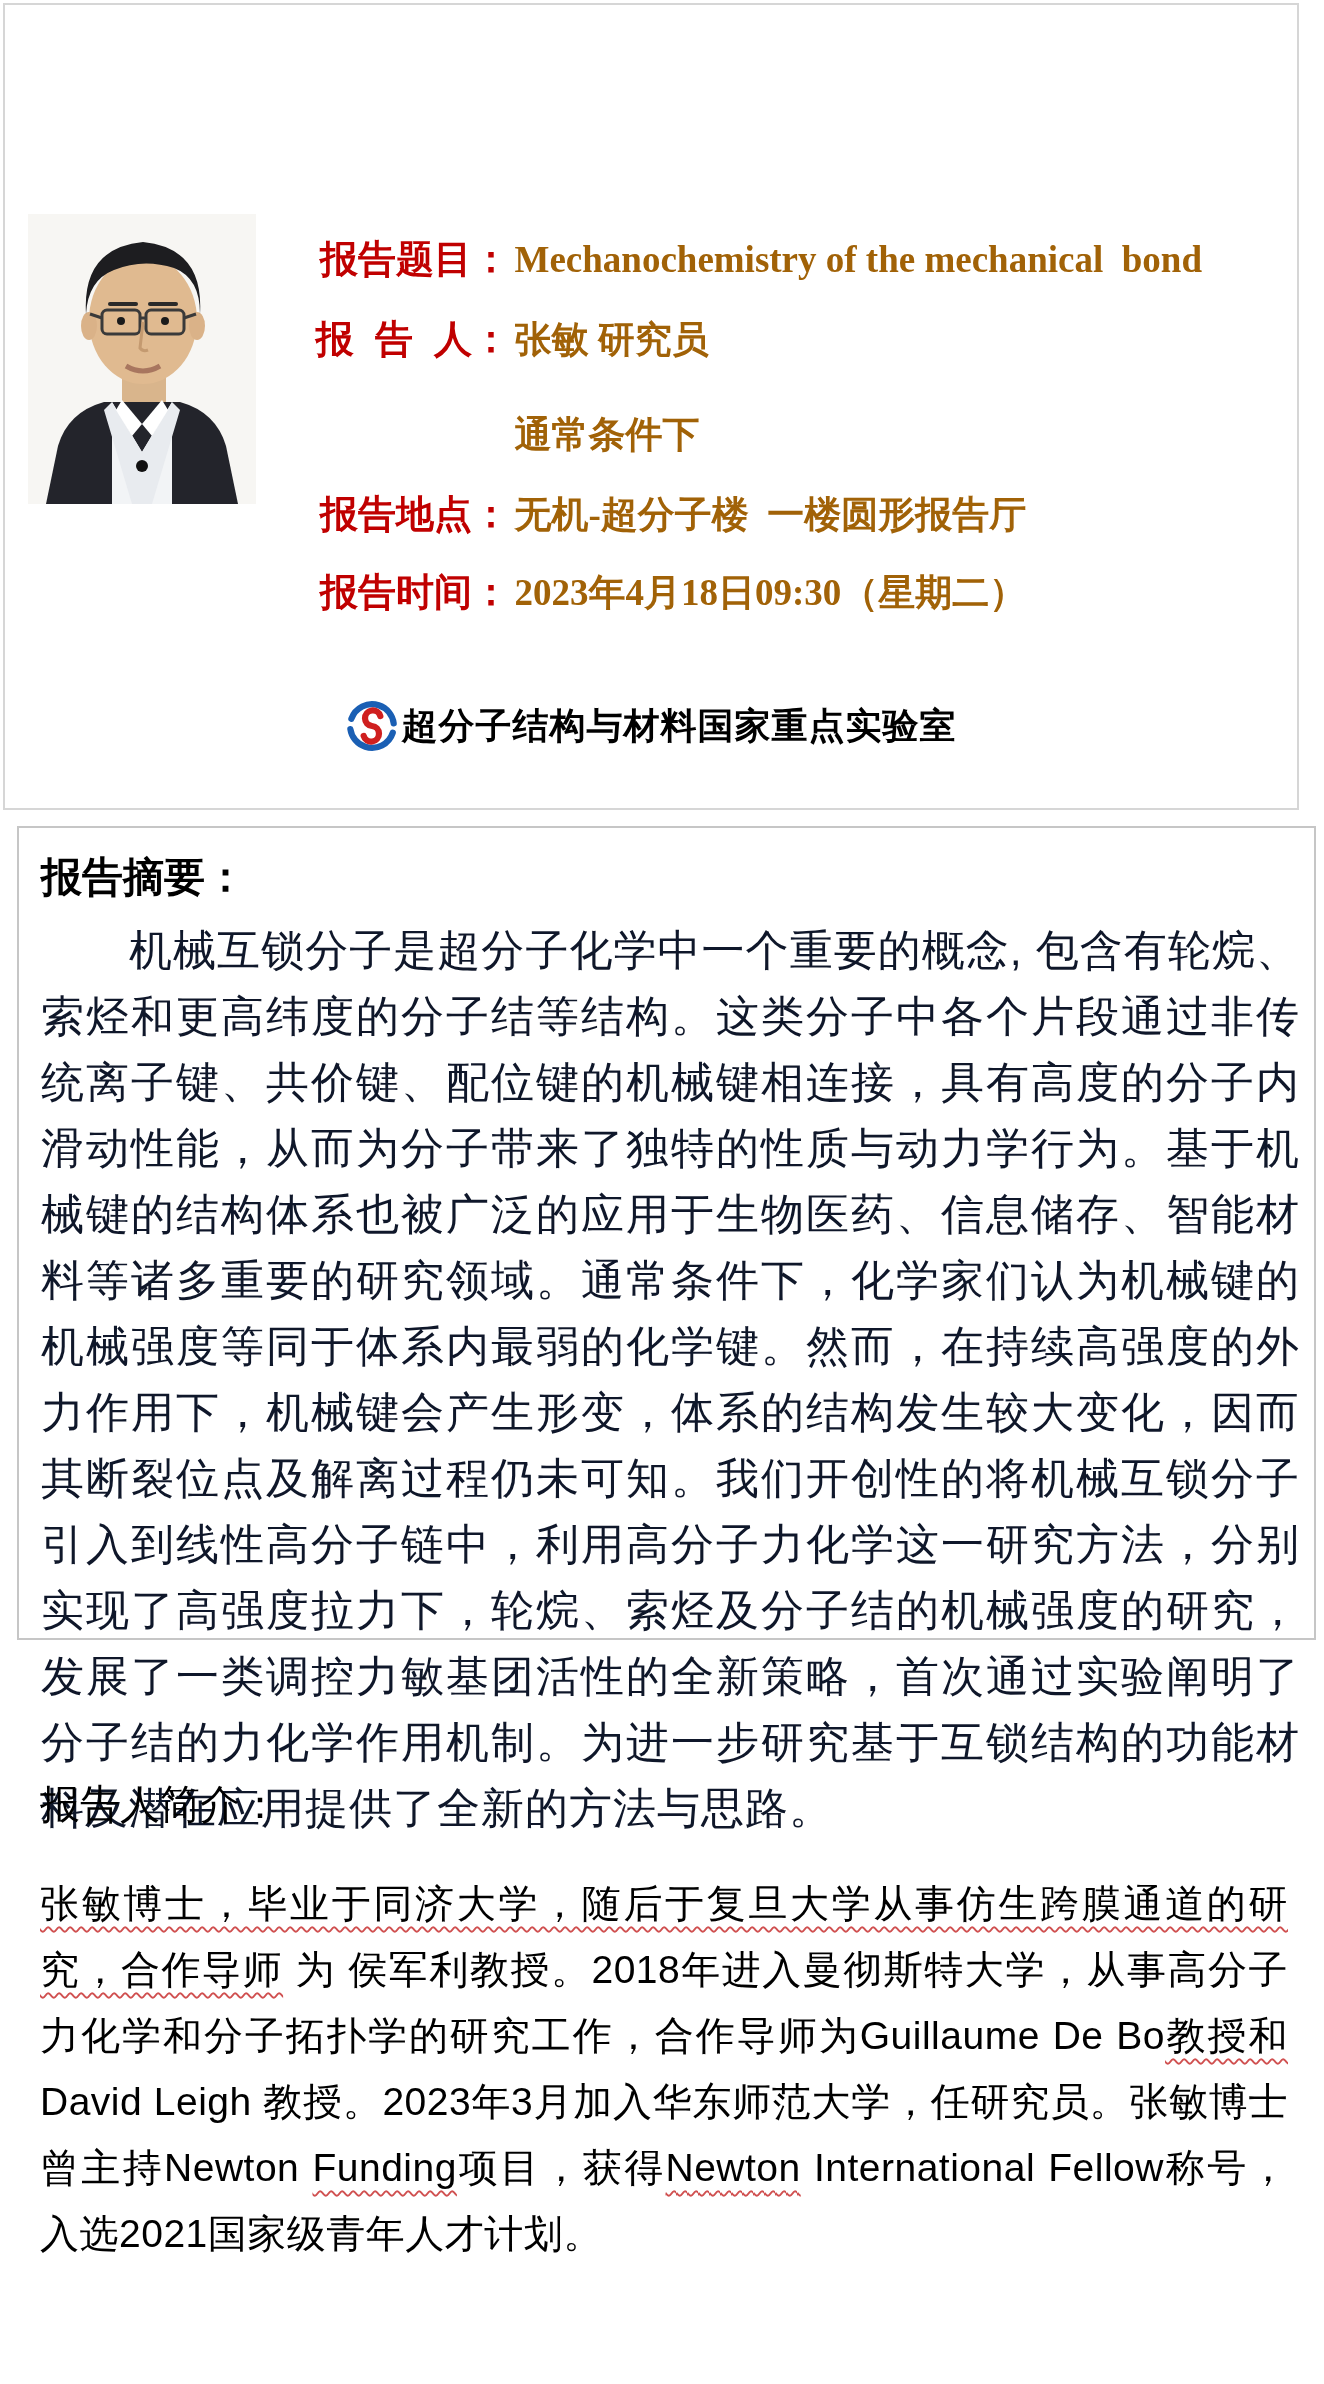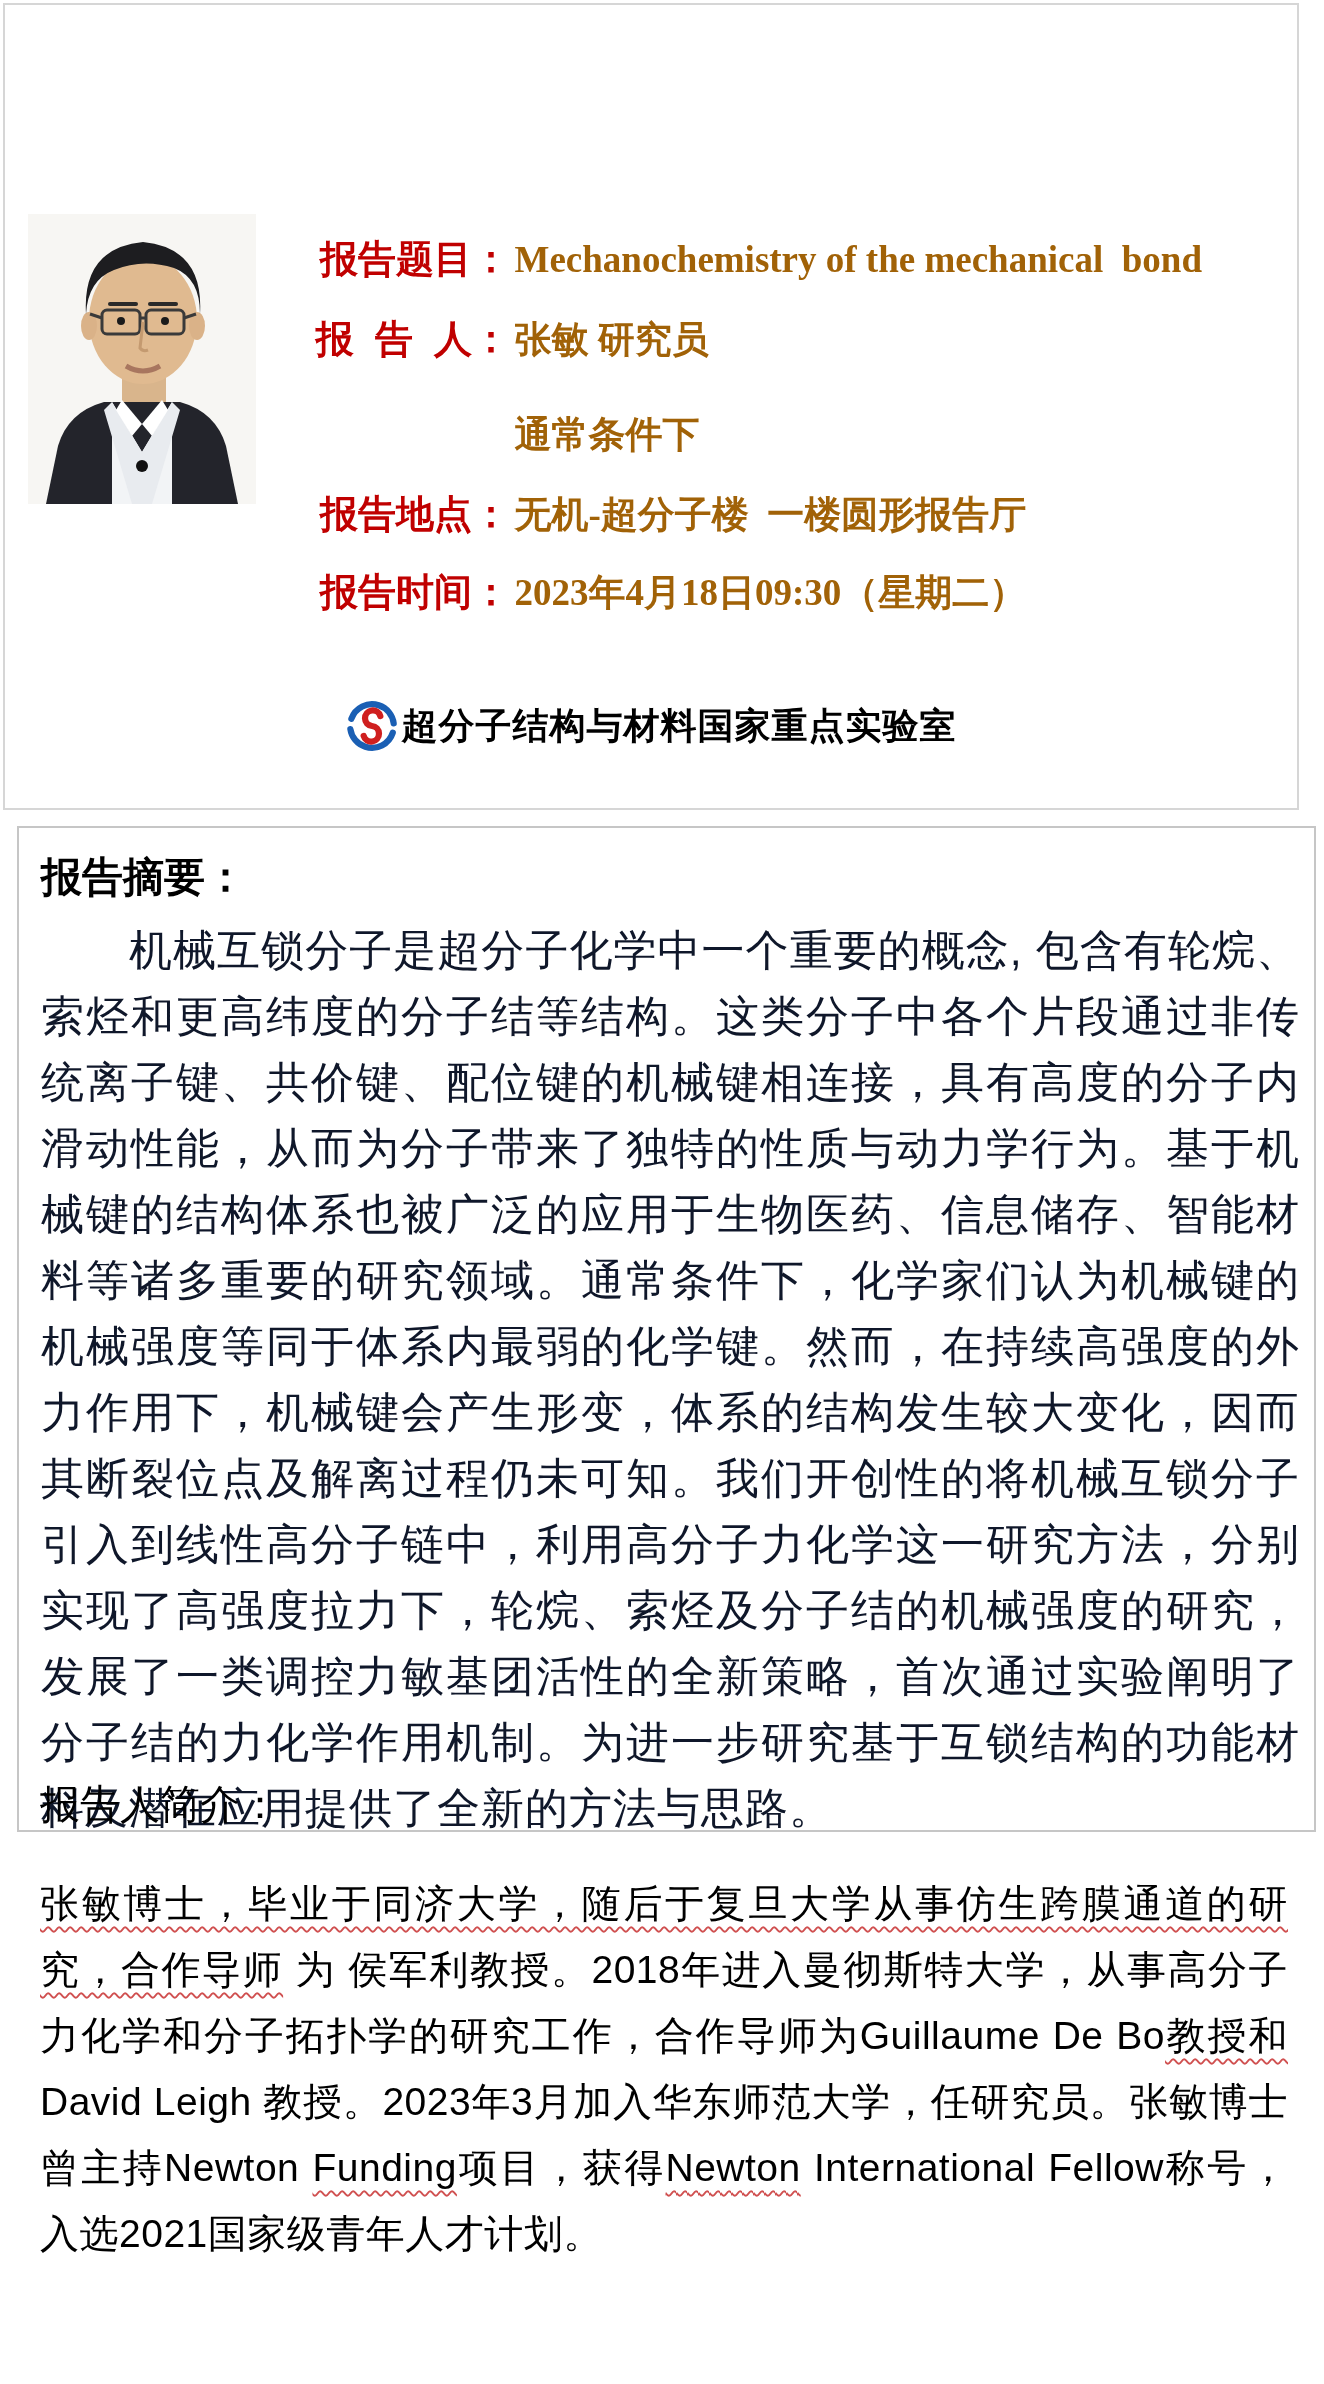--- a/index.html
+++ b/index.html
@@ -34,21 +34,21 @@
     font-family:"Liberation Serif",serif;white-space:pre-wrap;vertical-align:baseline;
   }
   .row-0{top:229px;} .row-1{top:309px;} .row-2{top:405px;} .row-3{top:484px;} .row-4{top:562px;}
   .lab-row{
     position:absolute;left:0;top:692px;width:100%;
     display:flex;justify-content:center;align-items:center;gap:4px;
   }
   .lab-name{font-size:36px;font-weight:bold;color:#000;letter-spacing:1px;}
   
   .card2{
-    position:absolute;left:17px;top:826px;width:1299px;height:1006px;
+    position:absolute;left:17px;top:826px;width:1299px;height:814px;
     border:2px solid #c6c6c6;background:#fff;box-sizing:border-box;
     padding:16px 14px 0 22px;
   }
   .abstract-heading{font-size:41px;font-weight:bold;margin:6px 0 0 0;}
   .abstract-body{
     margin:12px 0 0 0;font-size:43px;line-height:66px;letter-spacing:1px;
     text-align:justify;text-indent:88px;color:#0f172a;
   }
   
   .bio-heading{position:absolute;left:40px;top:1757px;font-size:40px;font-weight:normal;margin-top:20px;}

